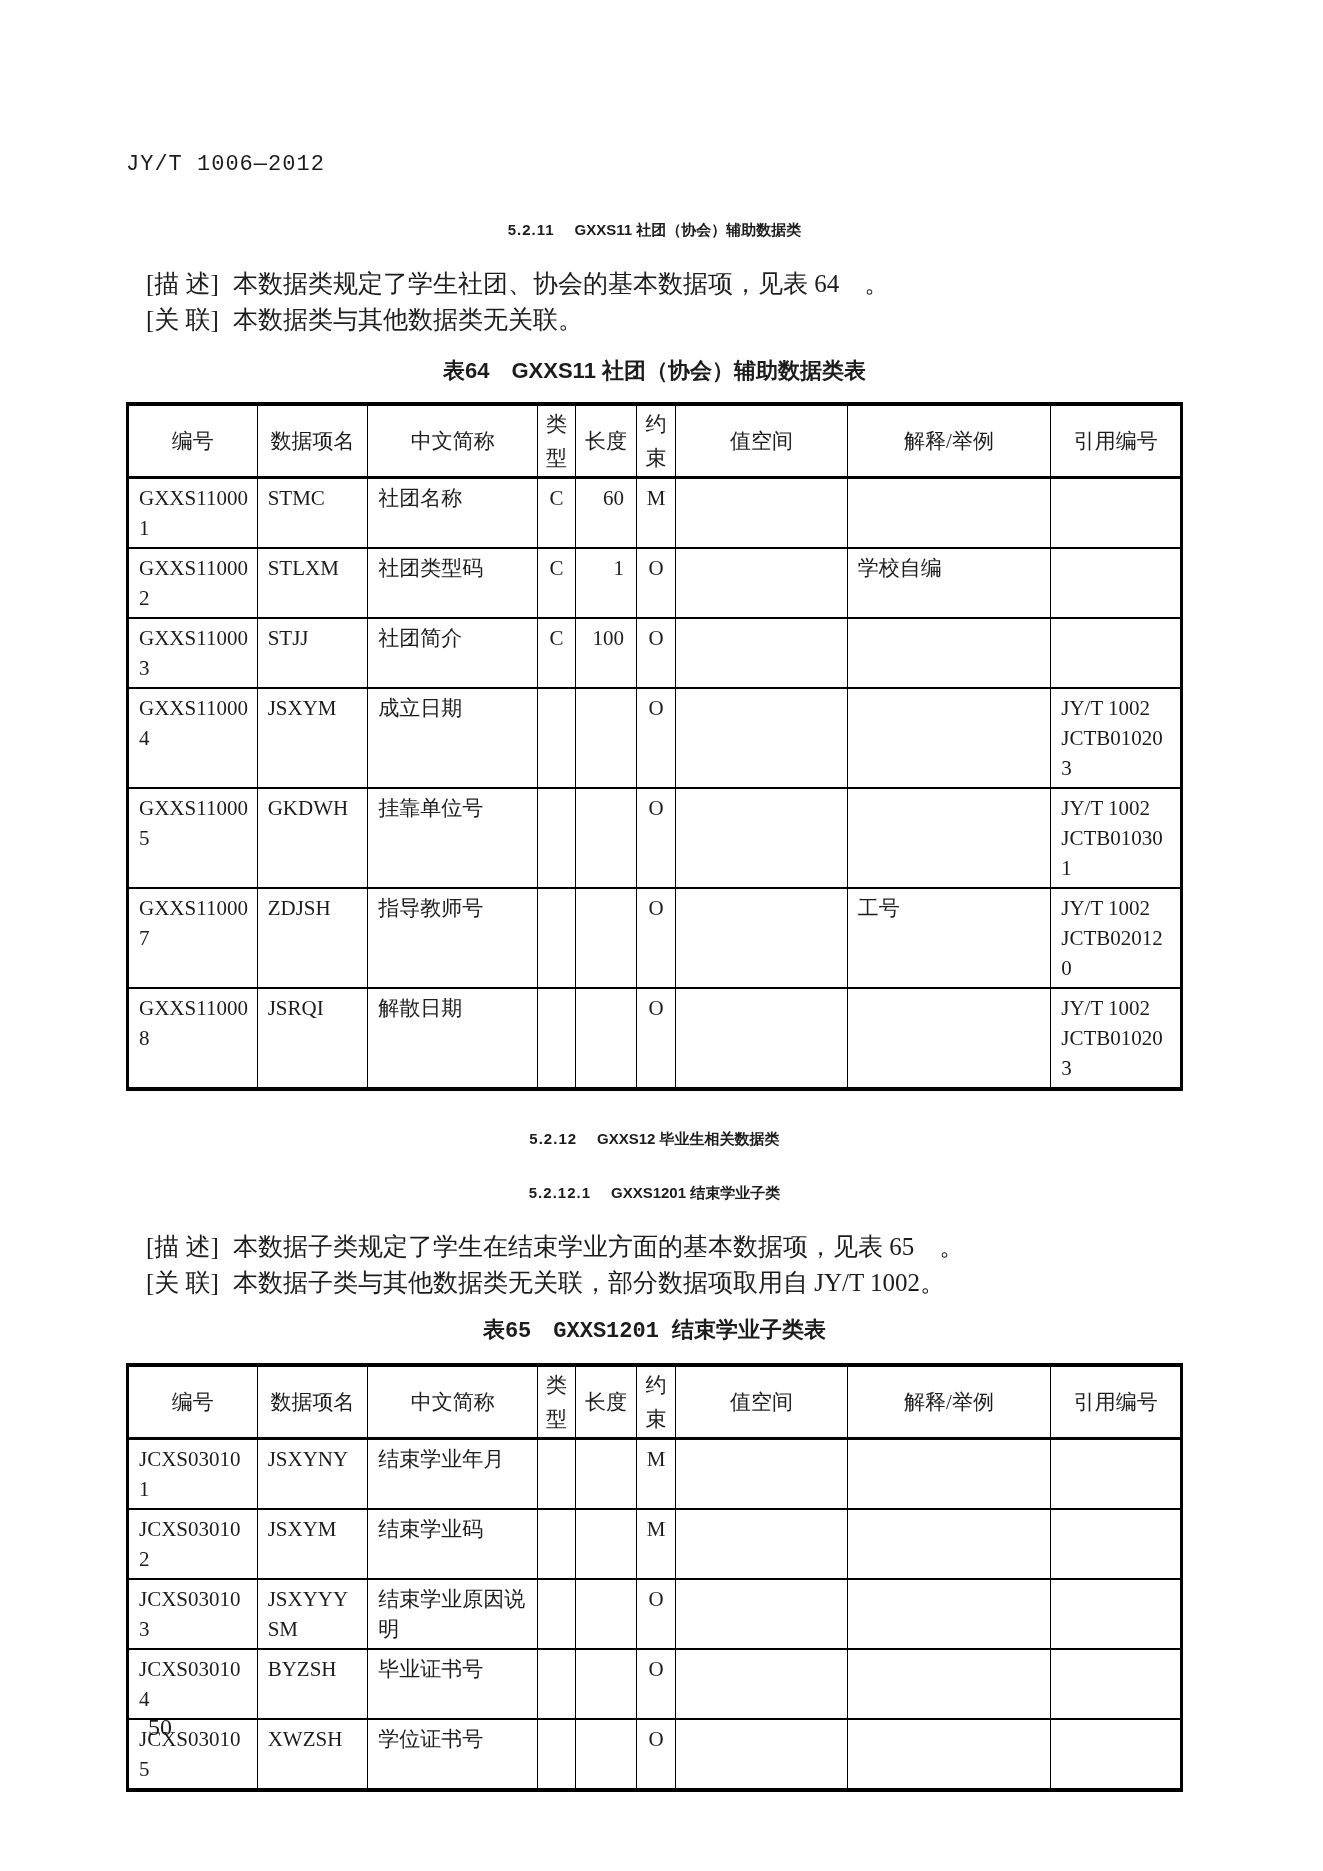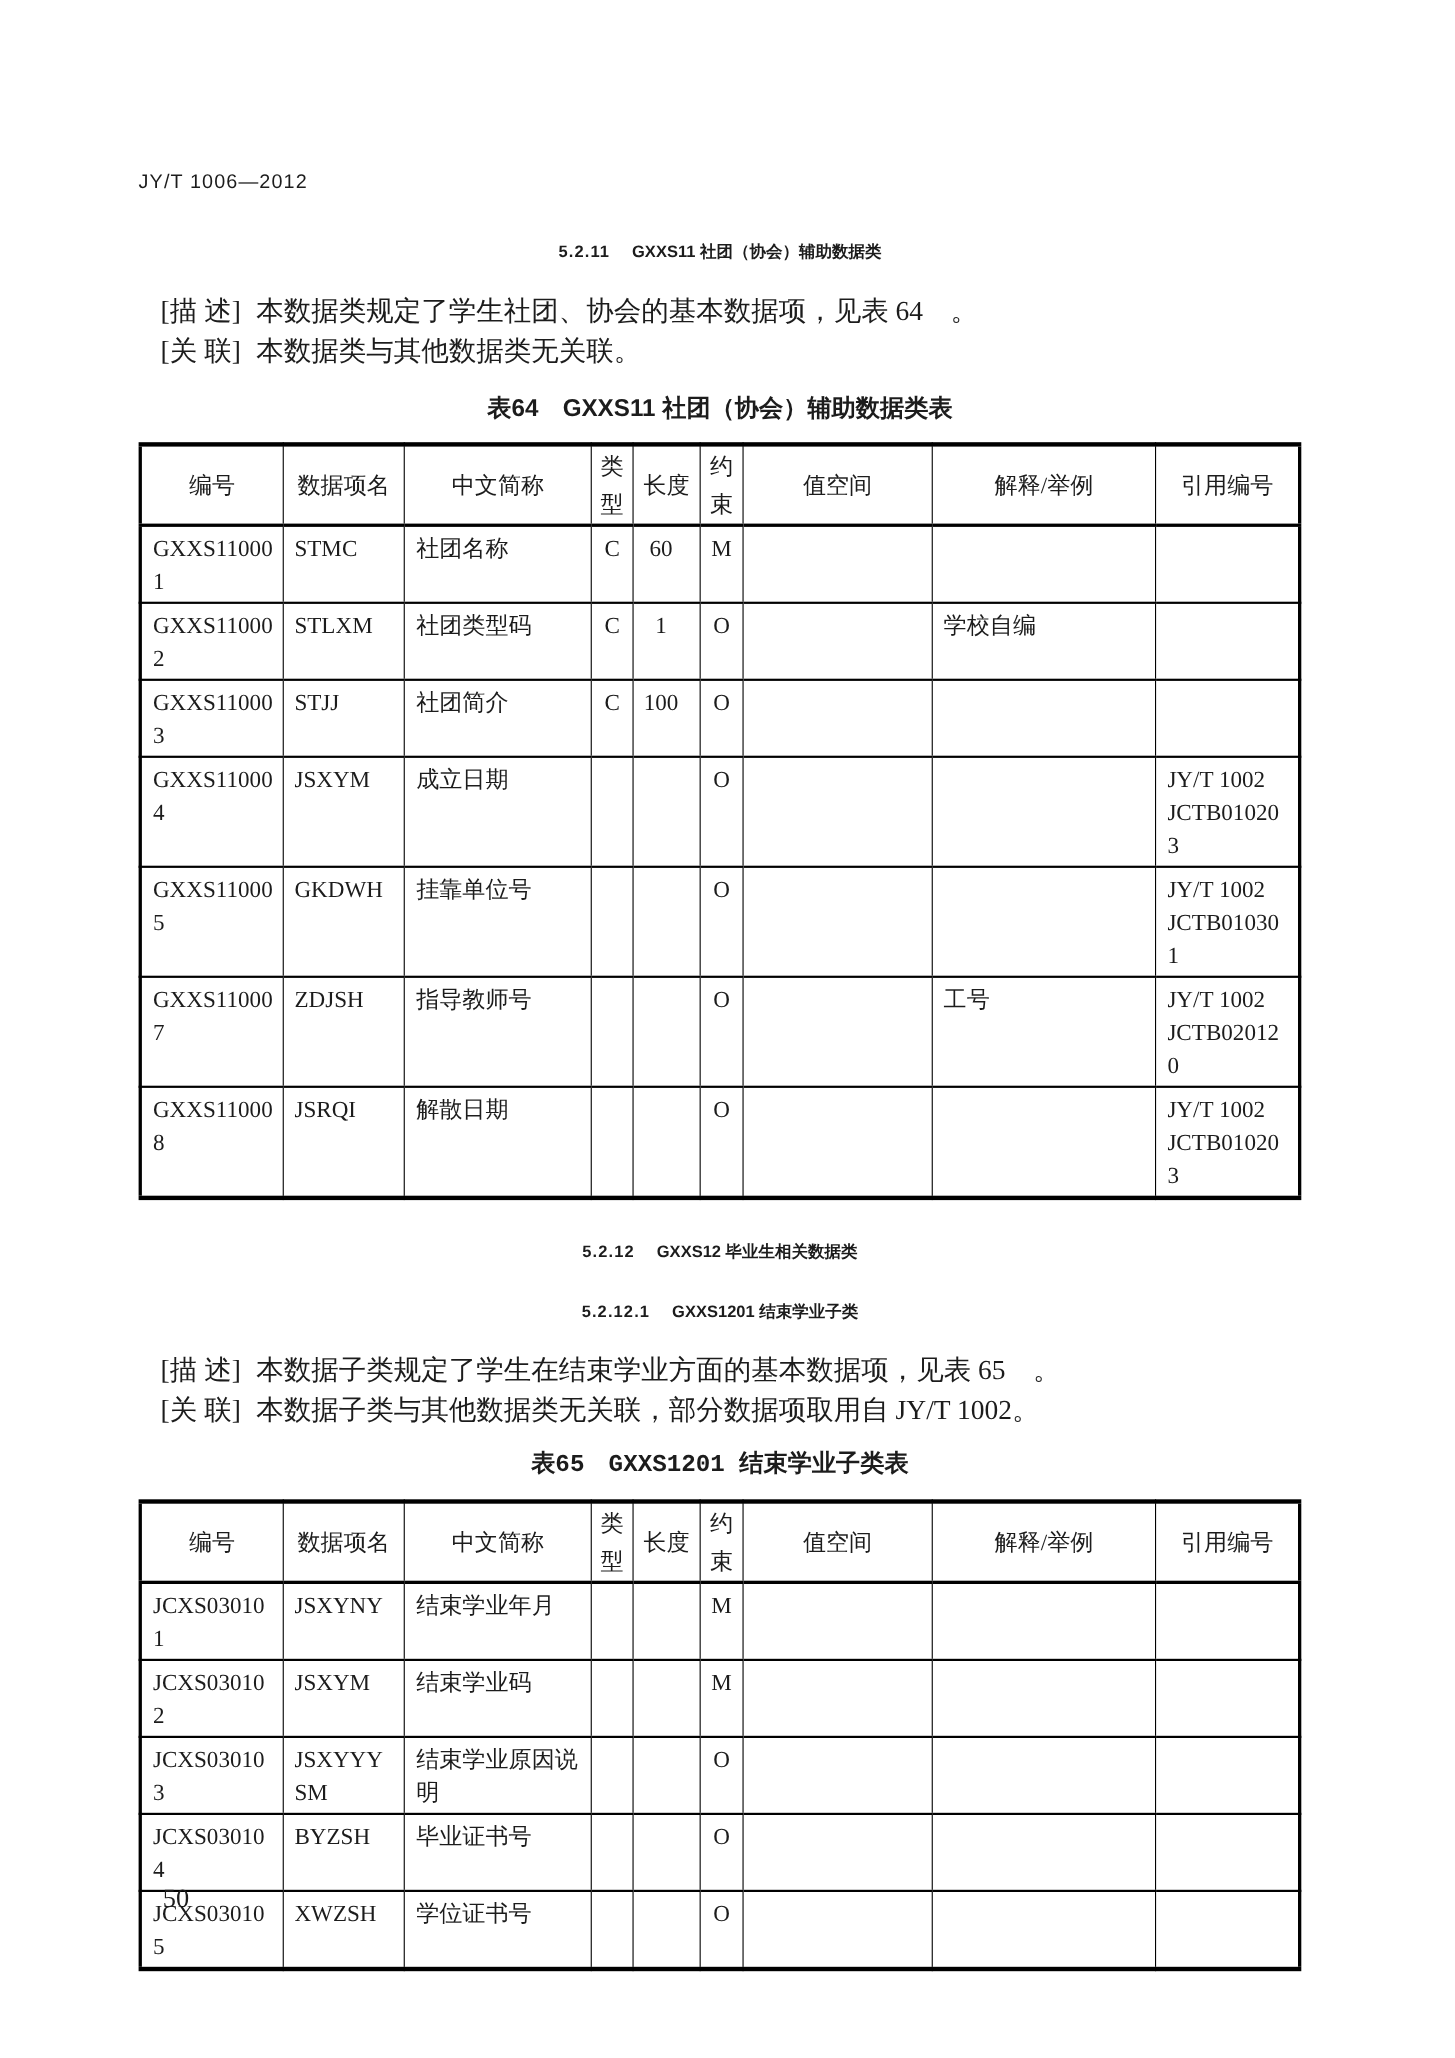--- a/index.html
+++ b/index.html
@@ -8,22 +8,22 @@
     width: 1323px;
     height: 1871px;
     background: #ffffff;
     color: #1c1c1c;
     font-family: "Liberation Serif", "DejaVu Serif", serif;
     box-sizing: border-box;
     padding: 152px 140px 0 126px;
     overflow: hidden;
   }
   .doc-code {
-    font-family: Liberation Sans, sans-serif;
-    font-size: 18px;
+    font-family: Liberation Mono, monospace;
+    font-size: 22px;
     line-height: 26px;
     letter-spacing: 1px;
   }
   .heading {
     font-family: "Liberation Sans", "DejaVu Sans", sans-serif;
     font-weight: bold;
     font-size: 15px;
     line-height: 32px;
     margin: 0;
     text-align: center;
@@ -77,21 +77,21 @@
     height: 40px;
     box-sizing: border-box;
     vertical-align: top;
     padding: 4px 8px 4px 10px;
     line-height: 30px;
     white-space: pre-line;
     word-break: break-all;
     overflow: hidden;
   }
   table.data-table td.c3, table.data-table td.c5 { text-align: center; padding-left: 2px; padding-right: 2px; }
-  table.data-table td.c4 { text-align: center; padding-right: 12px; padding-left: 2px; }
+  table.data-table td.c4 { text-align: right; padding-right: 12px; padding-left: 2px; }
   .page-num {
     position: absolute;
     left: 148px;
     top: 1714px;
     font-size: 24px;
   }
 </style>
 </head>
 <body>
 

